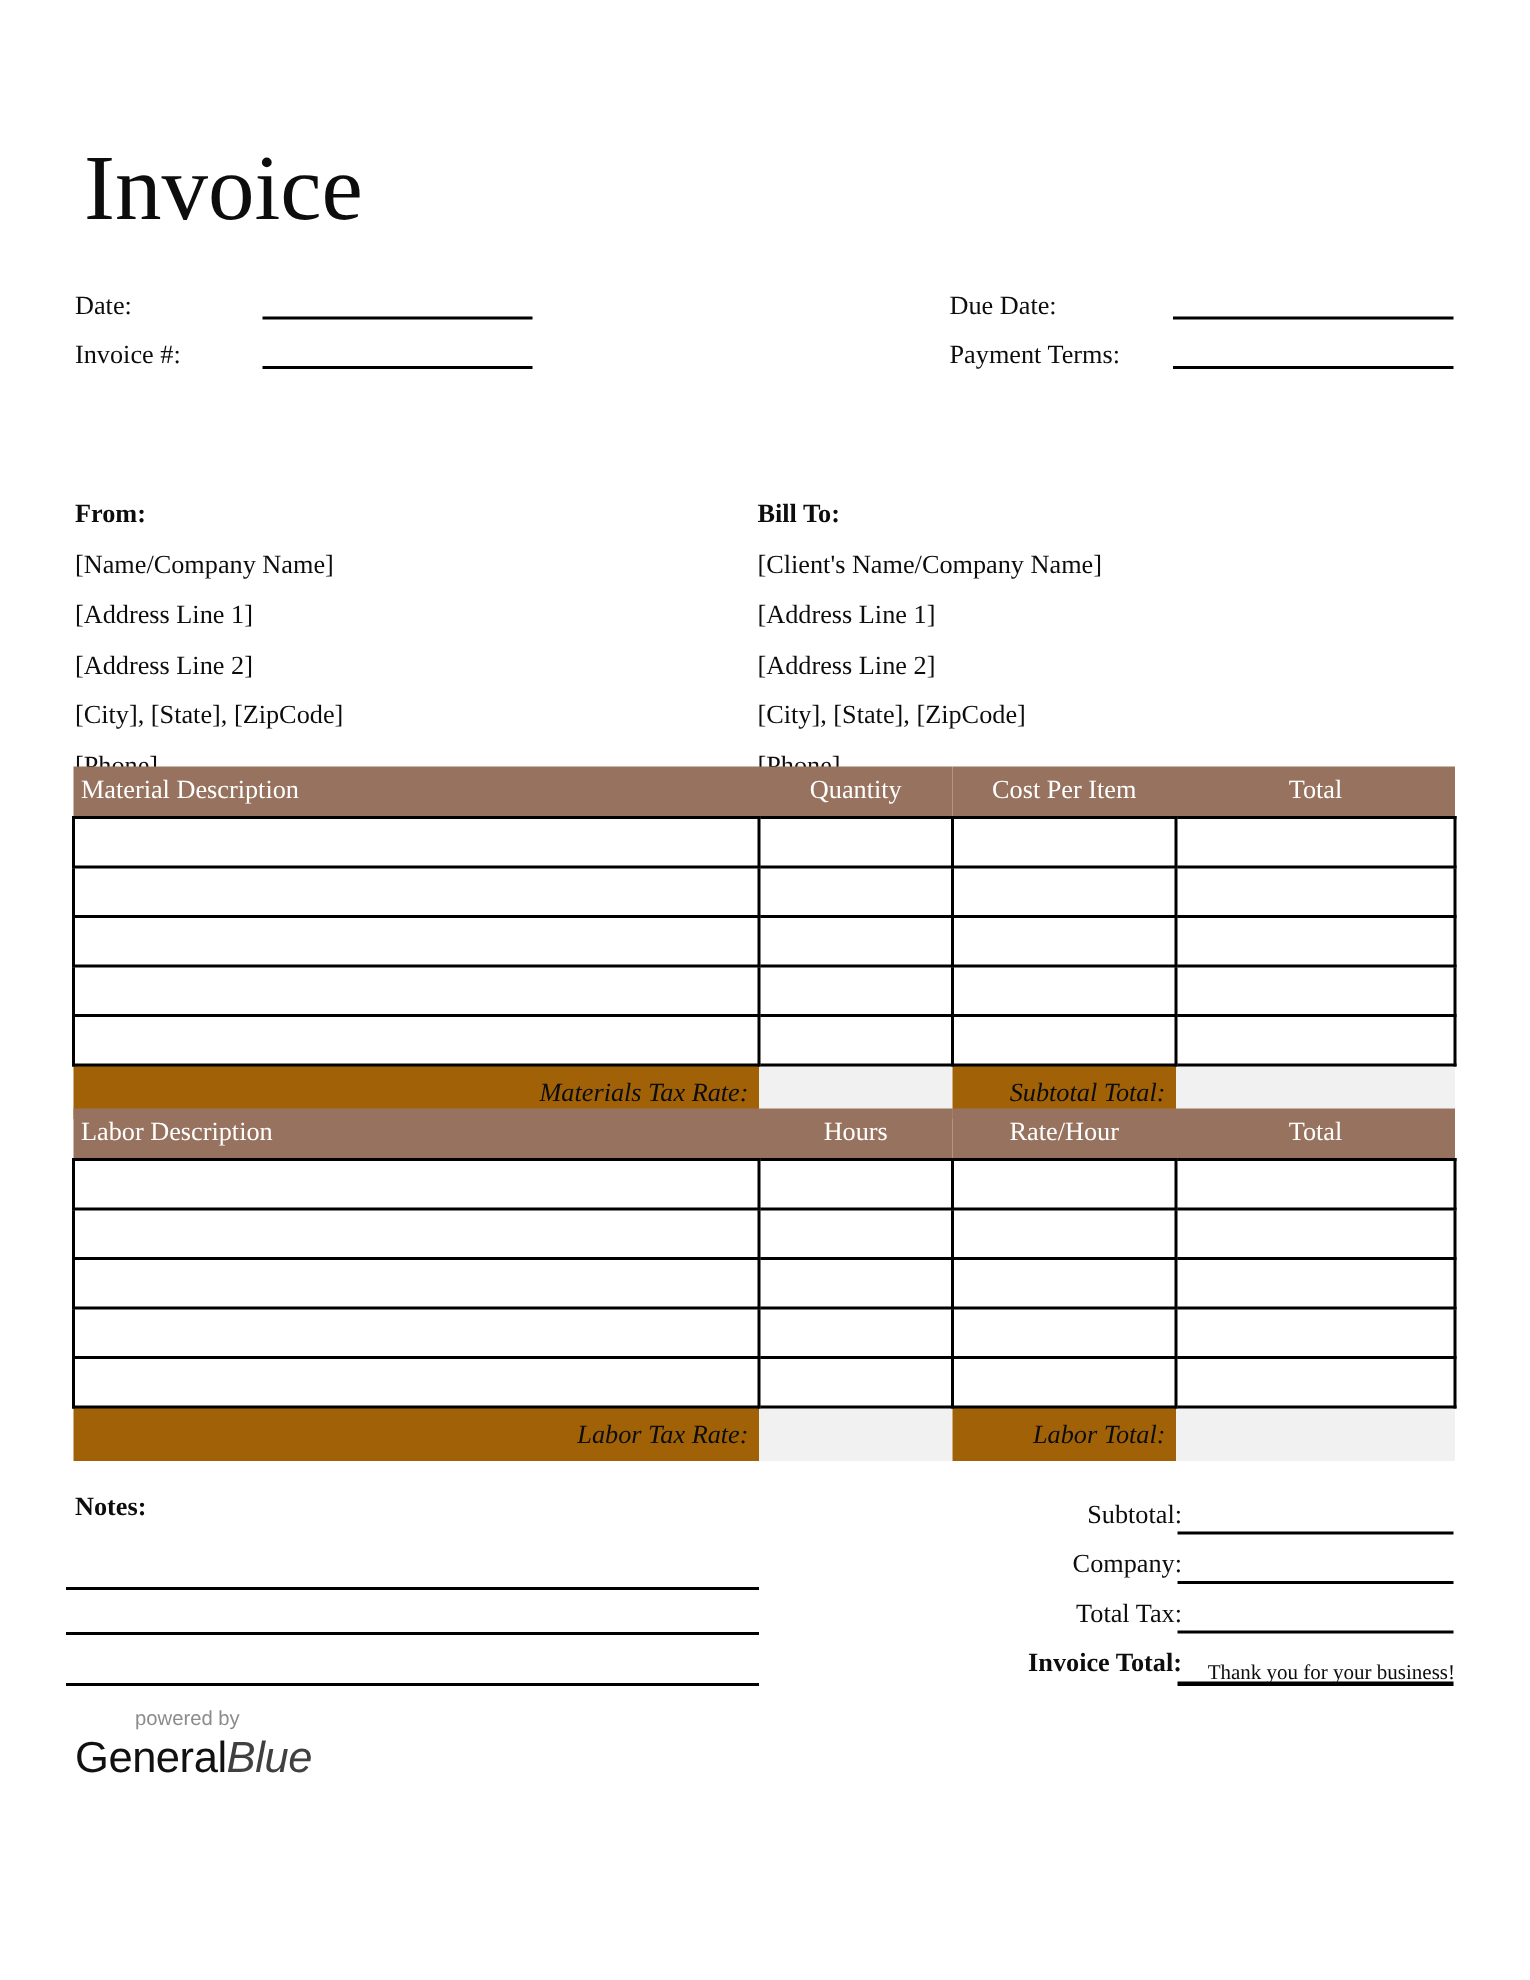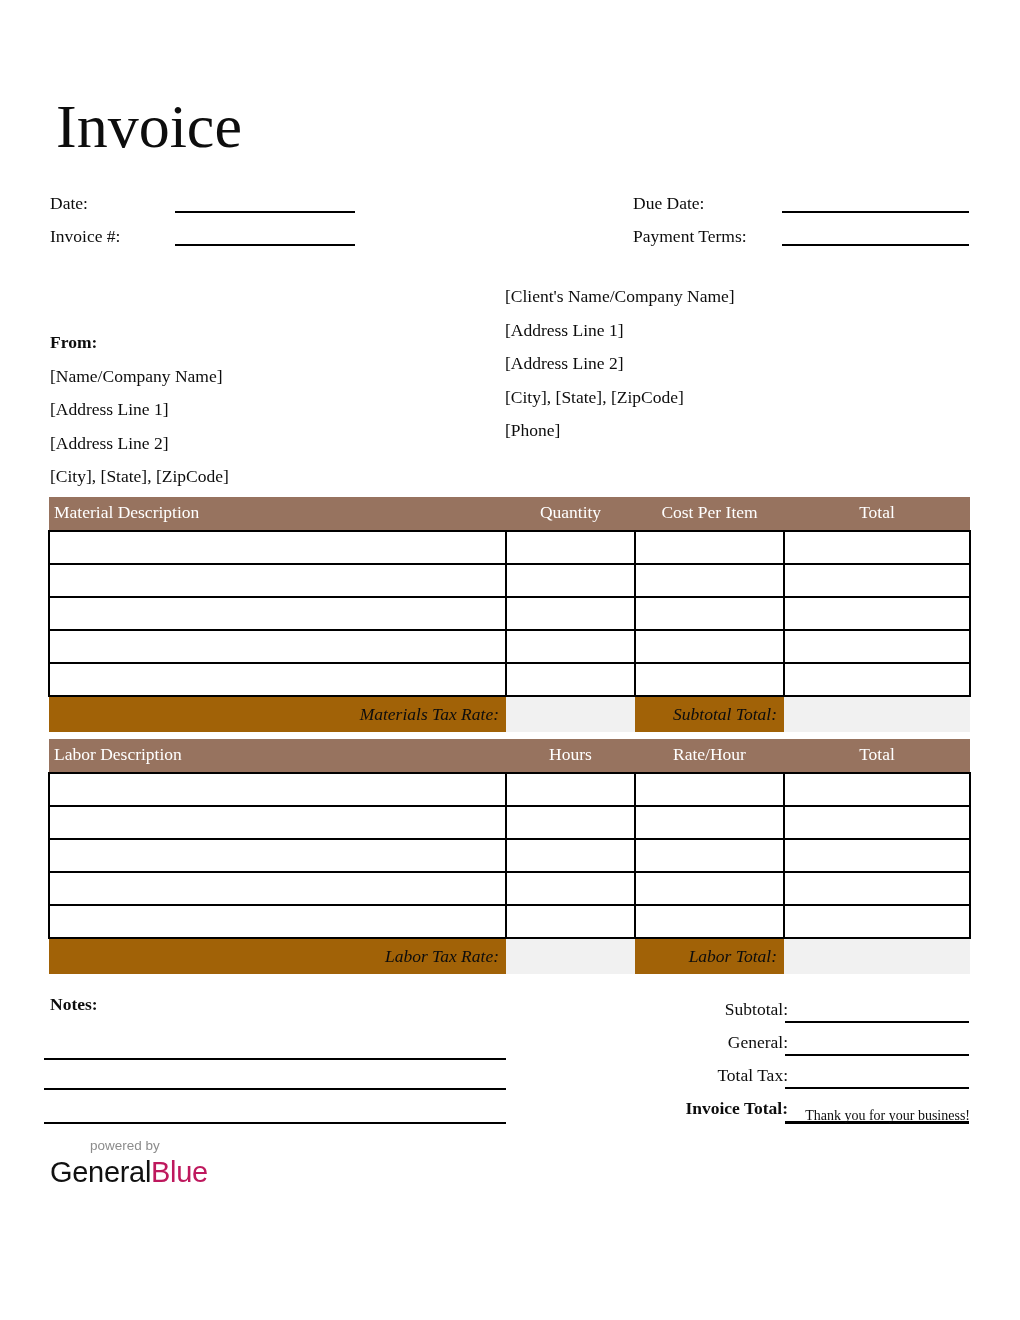--- a/index.html
+++ b/index.html
@@ -66,21 +66,21 @@
   .addr div { white-space: nowrap; }
 
   
   .tbl {
     position: absolute;
     left: 48px;
     width: 921px;
     border-collapse: collapse;
     table-layout: fixed;
   }
-  #materials-table { top: 497px; }
+  #materials-table { top: 511px; }
   #labor-table     { top: 739px; }
 
   .tbl th {
     background: #97735f;
     color: #ffffff;
     font-weight: normal;
     font-size: 17.5px;
     height: 31px;
     padding: 0 0 2px 0;
     border: none;
@@ -166,21 +166,21 @@
   }
   #brand {
     position: absolute;
     left: 50px;
     top: 1156px;
     font-family: "Liberation Sans", "DejaVu Sans", sans-serif;
     font-size: 29px;
     letter-spacing: -0.3px;
   }
   #brand .b1 { color: #111111; text-align: center; }
-  #brand .b2 { color: #be185d; }
+  #brand .b2 { color: #404040; font-style: italic; }
 
   #thankyou {
     position: absolute;
     right: 50px;
     top: 1108px;
     font-size: 14px;
     white-space: nowrap;
   }
 </style>
 </head>
@@ -205,20 +205,21 @@
   <div class="addr" id="addr-from">
     <div class="head">From:</div>
     <div>[Name/Company Name]</div>
     <div>[Address Line 1]</div>
     <div>[Address Line 2]</div>
     <div>[City], [State], [ZipCode]</div>
     <div>[Phone]</div>
   </div>
 
   <div class="addr" id="addr-to">
+    <div class="head">Bill To:</div>
     <div>[Client's Name/Company Name]</div>
     <div>[Address Line 1]</div>
     <div>[Address Line 2]</div>
     <div>[City], [State], [ZipCode]</div>
     <div>[Phone]</div>
   </div>
 
   <table class="tbl" id="materials-table">
     <colgroup>
       <col class="col-desc">
@@ -330,21 +331,21 @@
   </table>
 
   <div id="notes-label">Notes:</div>
   <div class="note-line" id="note-line-1"></div>
   <div class="note-line" id="note-line-2"></div>
   <div class="note-line" id="note-line-3"></div>
 
   <div class="tot-label" id="subtotal-label">Subtotal:</div>
   <div class="tot-line" id="subtotal-line"></div>
 
-  <div class="tot-label" id="shipping-label">General:</div>
+  <div class="tot-label" id="shipping-label">Company:</div>
   <div class="tot-line" id="shipping-line"></div>
 
   <div class="tot-label" id="totaltax-label">Total Tax:</div>
   <div class="tot-line" id="totaltax-line"></div>
 
   <div class="tot-label" id="invoicetotal-label">Invoice Total:</div>
   <div class="tot-line" id="invoicetotal-line"></div>
 
   <div id="powered-by">powered by</div>
   <div id="brand">

